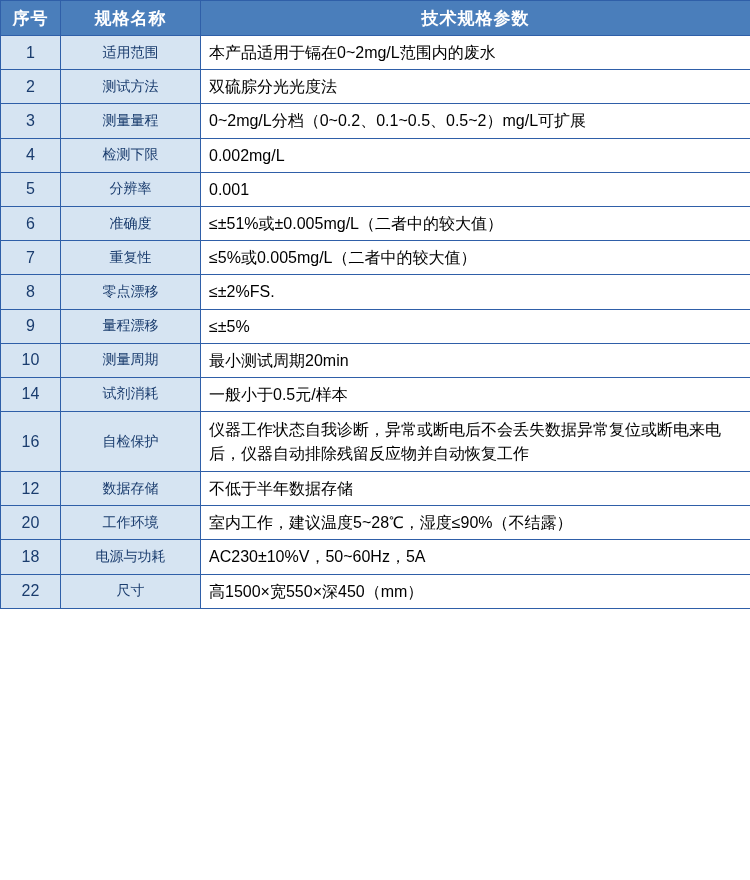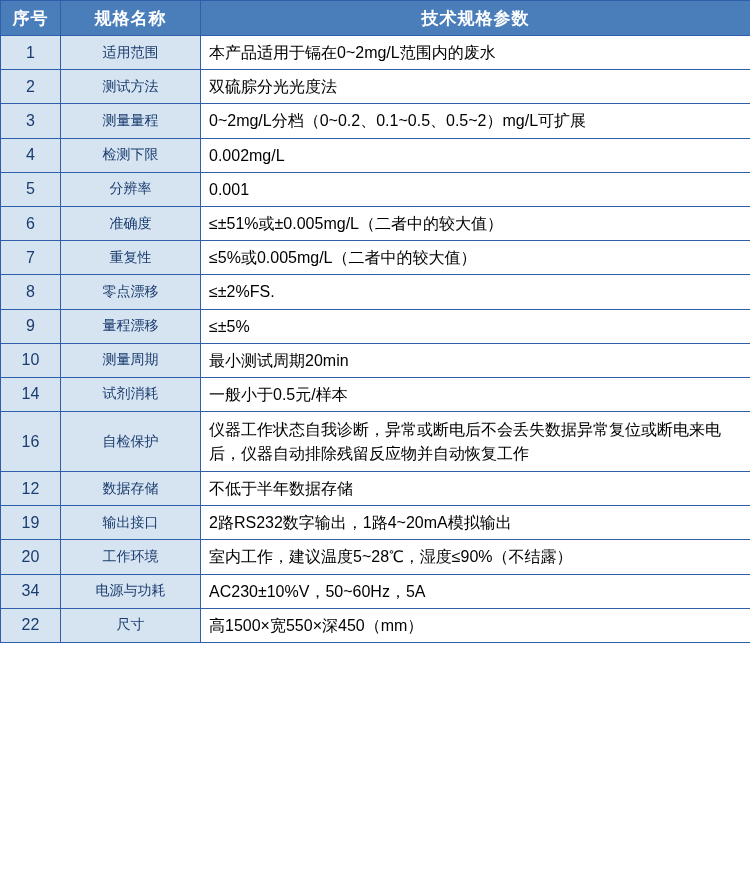--- a/index.html
+++ b/index.html
@@ -138,31 +138,26 @@
       <td class="idx">16</td>
       <td class="name">自检保护</td>
       <td class="val">仪器工作状态自我诊断，异常或断电后不会丢失数据异常复位或断电来电后，仪器自动排除残留反应物并自动恢复工作</td>
     </tr>
     <tr>
       <td class="idx">12</td>
       <td class="name">数据存储</td>
       <td class="val">不低于半年数据存储</td>
     </tr>
     <tr>
-      <td class="idx">19</td>
-      <td class="name">输出接口</td>
-      <td class="val">2路RS232数字输出，1路4~20mA模拟输出</td>
-    </tr>
-    <tr>
       <td class="idx">20</td>
       <td class="name">工作环境</td>
       <td class="val">室内工作，建议温度5~28℃，湿度≤90%（不结露）</td>
     </tr>
     <tr>
-      <td class="idx">34</td>
+      <td class="idx">18</td>
       <td class="name">电源与功耗</td>
       <td class="val">AC230±10%V，50~60Hz，5A</td>
     </tr>
     <tr>
       <td class="idx">22</td>
       <td class="name">尺寸</td>
       <td class="val">高1500×宽550×深450（mm）</td>
     </tr>
   </tbody>
 </table>

